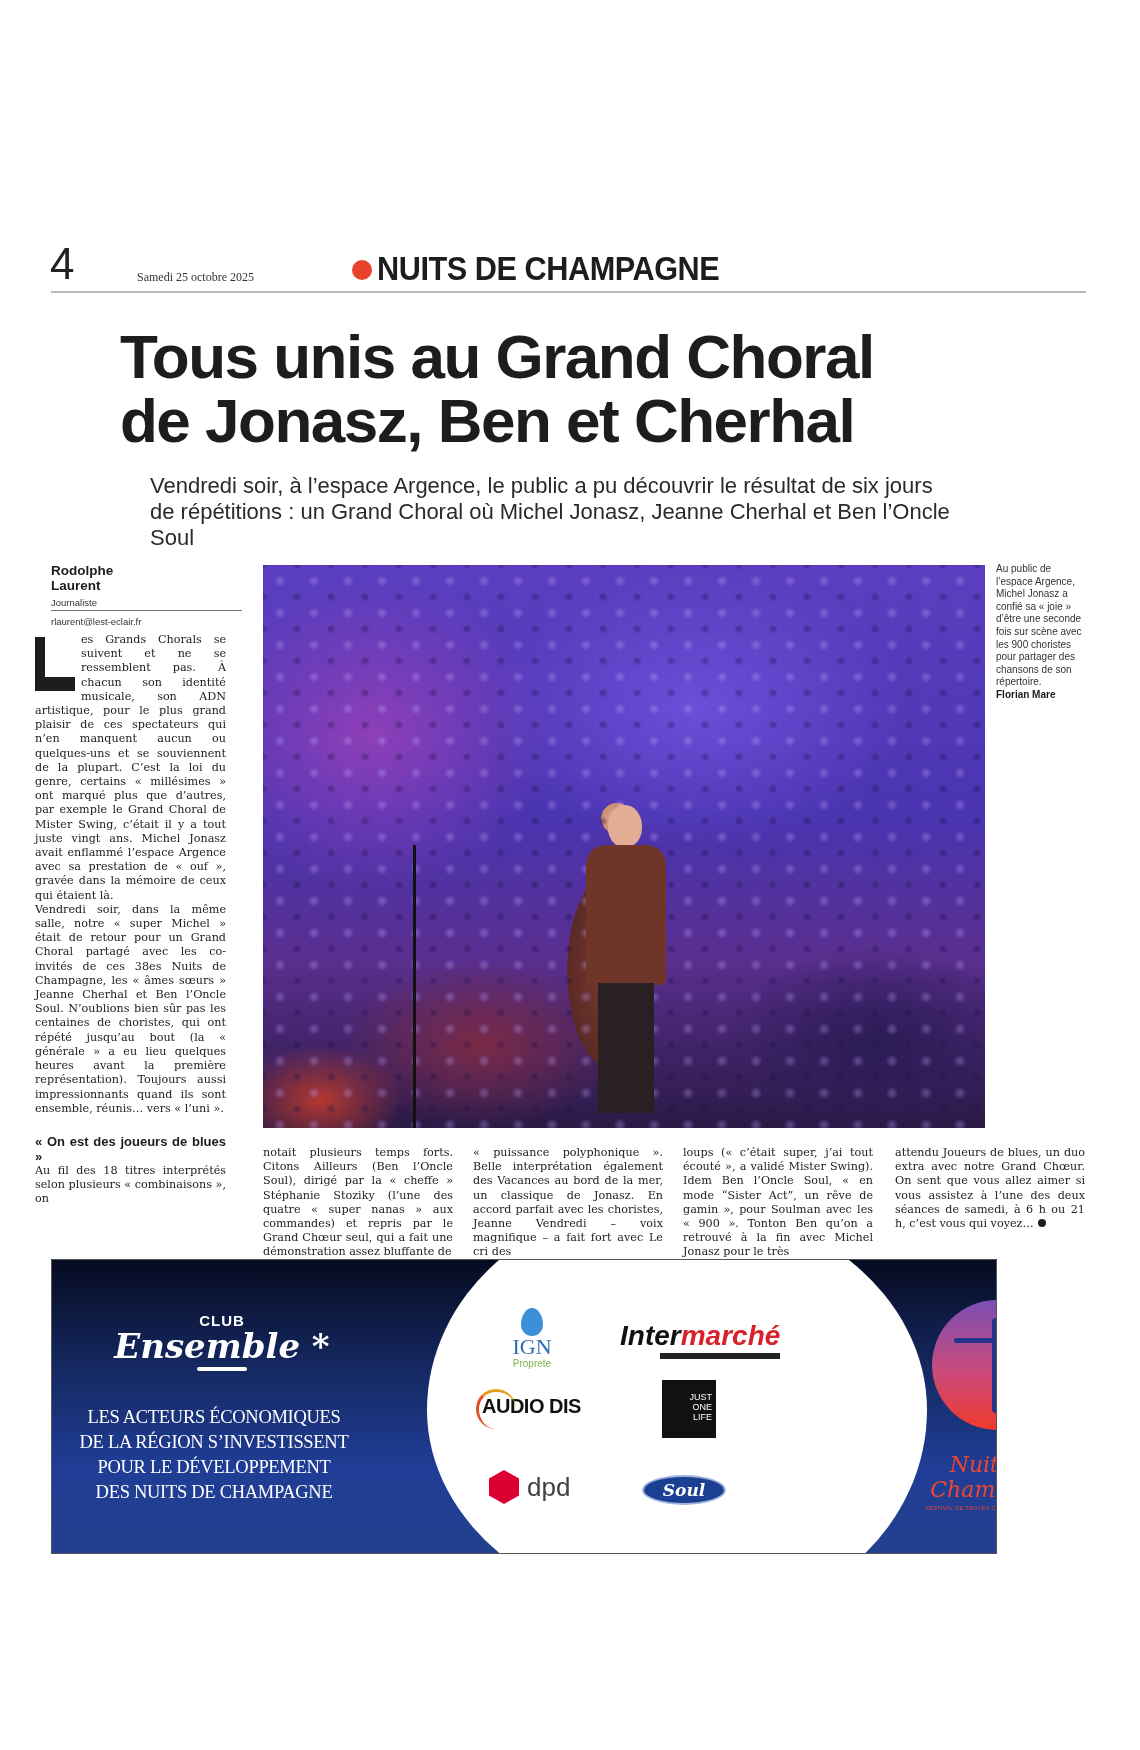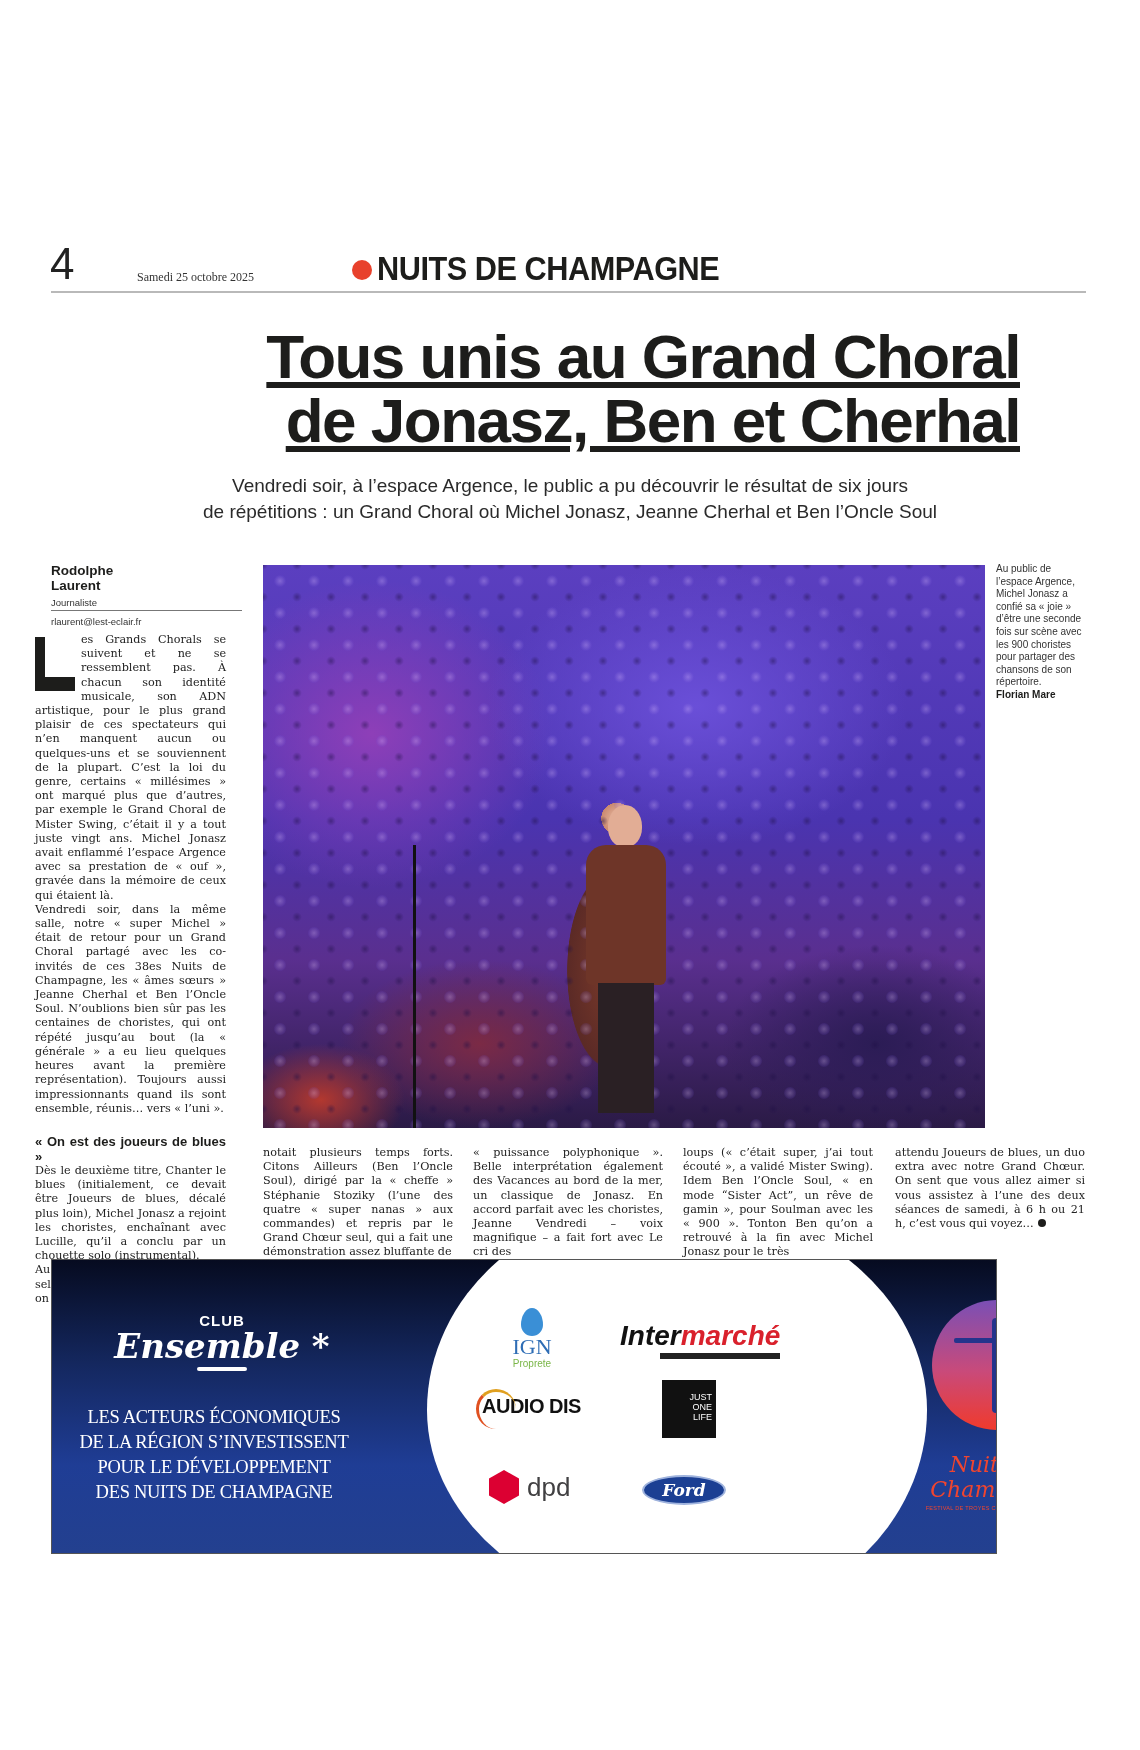--- a/index.html
+++ b/index.html
@@ -6,24 +6,24 @@
   html, body { width: 1140px; height: 1750px; background: #ffffff; overflow: hidden; }
   body { position: relative; font-family: "DejaVu Serif", serif; color: #1d1d1b; }
 
   .page-num { position: absolute; left: 50px; top: 244px; font-family: "Liberation Sans", sans-serif; font-size: 44px; font-weight: 300; line-height: 40px; color: #222; }
   .page-date { position: absolute; left: 137px; top: 270px; font-family: "Liberation Serif", serif; font-size: 12px; color: #333; }
   .rubric { position: absolute; left: 352px; top: 250px; display: flex; align-items: center; }
   .rubric-dot { width: 20px; height: 20px; border-radius: 50%; background: #e8412c; margin-right: 5px; margin-top: 2px; }
   .rubric-text { font-family: "Liberation Sans", sans-serif; font-weight: 700; font-size: 33px; letter-spacing: -0.5px; transform: scaleX(0.93); transform-origin: left; color: #1d1d1b; }
   .top-rule { position: absolute; left: 51px; top: 291px; width: 1035px; height: 2px; background: #b9b9b9; }
 
-  .headline { position: absolute; left: 120px; top: 325px; width: 900px; text-align: right; font-family: "Liberation Sans", sans-serif; font-weight: 700; font-size: 62px; line-height: 64px; letter-spacing: -1.5px; color: #1d1d1b; text-decoration: underline; }
+  .headline { position: absolute; left: 120px; top: 325px; width: 900px; text-align: left; font-family: "Liberation Sans", sans-serif; font-weight: 700; font-size: 62px; line-height: 64px; letter-spacing: -1.5px; color: #1d1d1b; }
   .headline span { display: block; }
 
-  .standfirst { position: absolute; left: 150px; top: 473px; width: 840px; text-align: center; font-family: "Liberation Sans", sans-serif; font-size: 19px; line-height: 26px; color: #2a2a2a; }
+  .standfirst { position: absolute; left: 150px; top: 473px; width: 840px; font-family: "Liberation Sans", sans-serif; font-size: 22px; line-height: 26px; color: #2a2a2a; }
   .standfirst span { display: block; }
 
   .byline { position: absolute; left: 51px; top: 563px; width: 191px; font-family: "Liberation Sans", sans-serif; }
   .byline-name { font-weight: 700; font-size: 13.5px; line-height: 15px; color: #1d1d1b; }
   .byline-role { font-size: 9.5px; color: #333; border-bottom: 1px solid #777; padding: 2px 0 2px 0; margin-top: 2px; }
   .byline-mail { font-size: 9.5px; color: #333; margin-top: 5px; }
 
   .body-text { font-family: "DejaVu Serif", serif; font-size: 11.2px; line-height: 14.2px; color: #222; text-align: justify; hyphens: auto; }
   .col-left { position: absolute; left: 35px; top: 633px; width: 191px; }
   .dropcap { float: left; width: 40px; height: 54px; margin: 4px 6px 0 0; background: #1d1d1b; position: relative; }
@@ -123,21 +123,20 @@
   <div class="byline-name">Laurent</div>
   <div class="byline-role">Journaliste</div>
   <div class="byline-mail">rlaurent@lest-eclair.fr</div>
 </div>
 
 <div class="col-left body-text">
   <div class="dropcap"></div>
   <p>es Grands Chorals se suivent et ne se ressemblent pas. À chacun son identité musicale, son ADN artistique, pour le plus grand plaisir de ces spectateurs qui n’en manquent aucun ou quelques-uns et se souviennent de la plupart. C’est la loi du genre, certains « millésimes » ont marqué plus que d’autres, par exemple le Grand Choral de Mister Swing, c’était il y a tout juste vingt ans. Michel Jonasz avait enflammé l’espace Argence avec sa prestation de « ouf », gravée dans la mémoire de ceux qui étaient là.</p>
   <p>Vendredi soir, dans la même salle, notre « super Michel » était de retour pour un Grand Choral partagé avec les co-invités de ces 38es Nuits de Champagne, les « âmes sœurs » Jeanne Cherhal et Ben l’Oncle Soul. N’oublions bien sûr pas les centaines de choristes, qui ont répété jusqu’au bout (la « générale » a eu lieu quelques heures avant la première représentation). Toujours aussi impressionnants quand ils sont ensemble, réunis… vers « l’uni ».</p>
   <div class="subhead">« On est des joueurs de blues »</div>
-  <p>Dès le deuxième titre, Chanter le blues (initialement, ce devait être Joueurs de blues, décalé plus loin), Michel Jonasz a rejoint les choristes, enchaînant avec Lucille, qu’il a conclu par un chouette solo (instrumental).</p>
   <p>Au fil des 18 titres interprétés selon plusieurs « combinaisons », on</p>
 </div>
 
 <div class="photo">
   <div class="photo-dots"></div>
   <div class="photo-dots2"></div>
   <div class="mic-stand"></div>
   <div class="singer">
     <div class="singer-head"></div>
     <div class="singer-body"></div>
@@ -199,21 +198,21 @@
     <div>JUST</div>
     <div>ONE</div>
     <div>LIFE</div>
   </div>
 
   <div class="ad-logo logo-dpd">
     <div class="cube"></div>
     <div class="txt">dpd</div>
   </div>
 
-  <div class="ad-logo logo-ford">Ford</div>
+  <div class="ad-logo logo-ford">Soul</div>
 
   <div class="ad-nc">
     <div class="nc-moon">
       <div class="nc-arms"></div>
       <div class="nc-man"></div>
     </div>
     <div class="nc-title">Nuits de Champagne</div>
     <div class="nc-sub">FESTIVAL DE TROYES CHAMPAGNE MÉTROPOLE</div>
   </div>
 </div>

